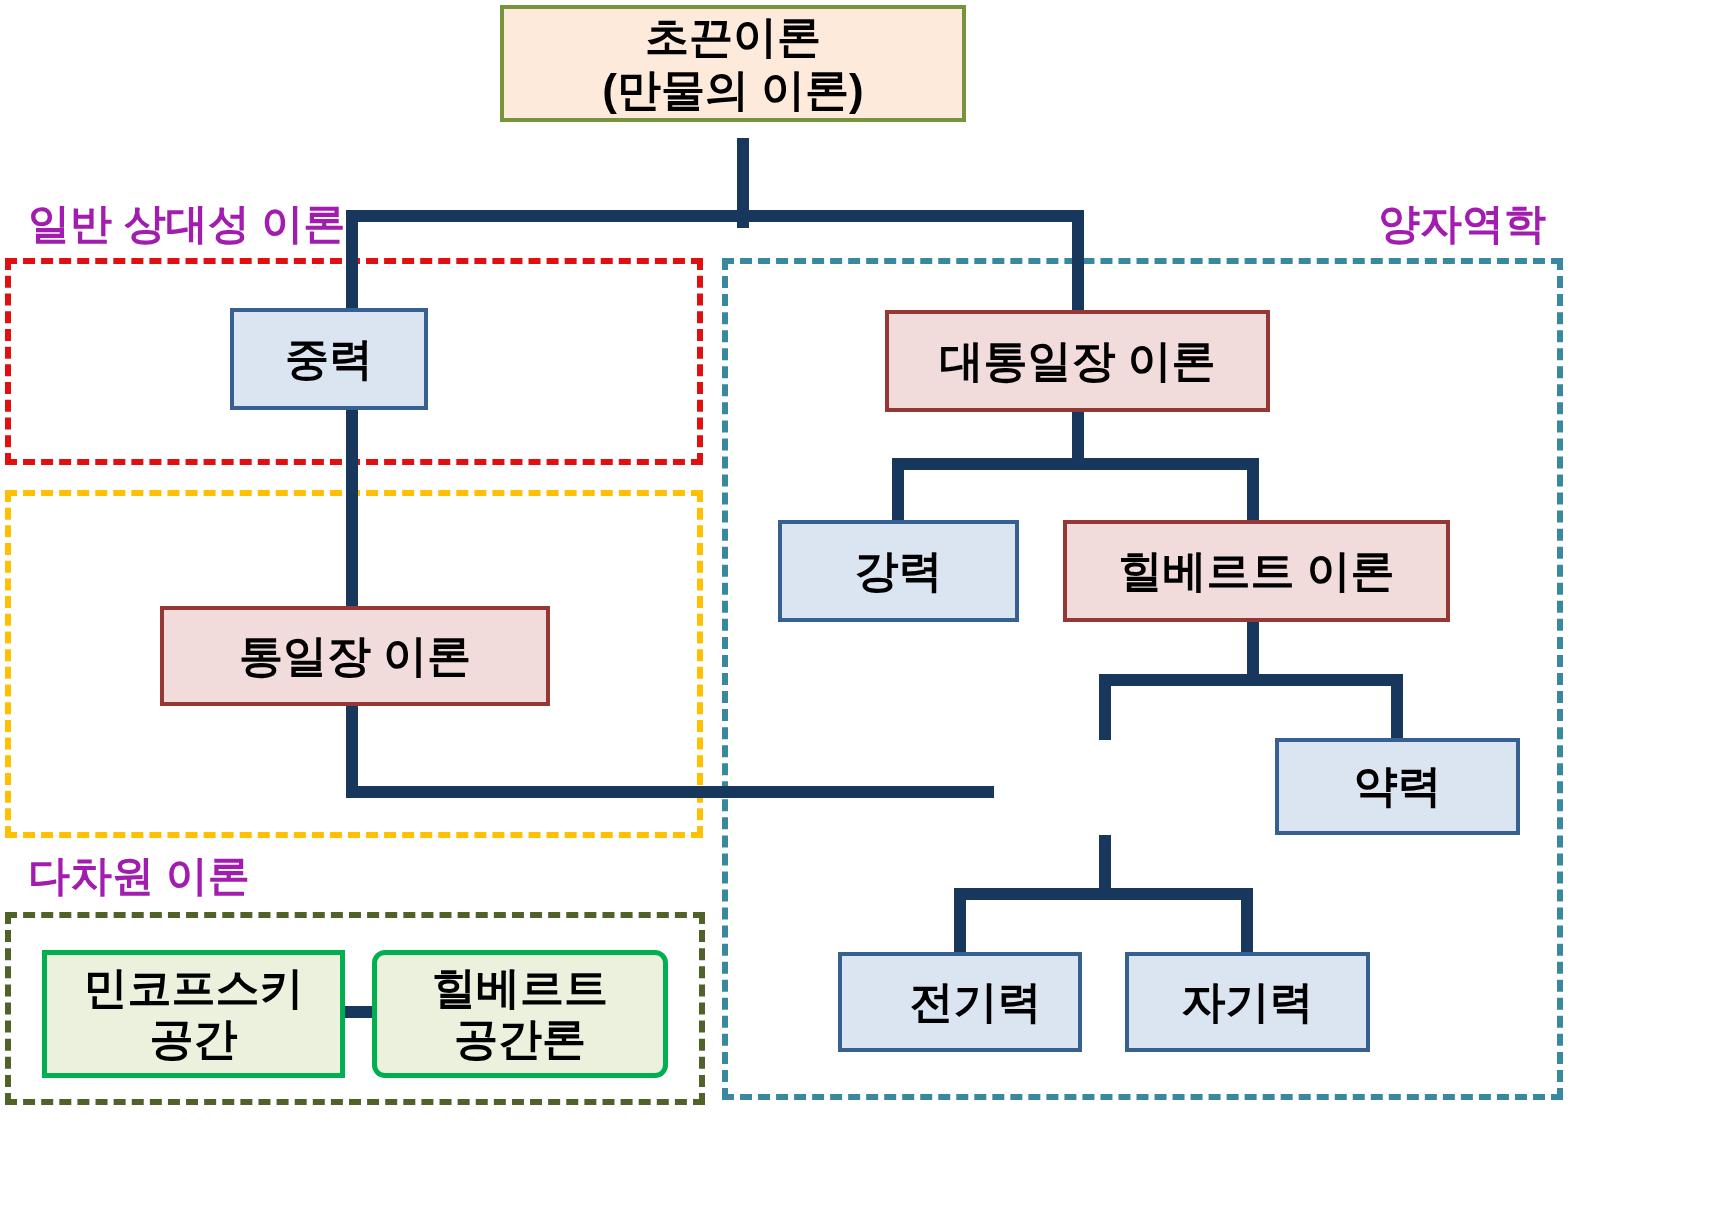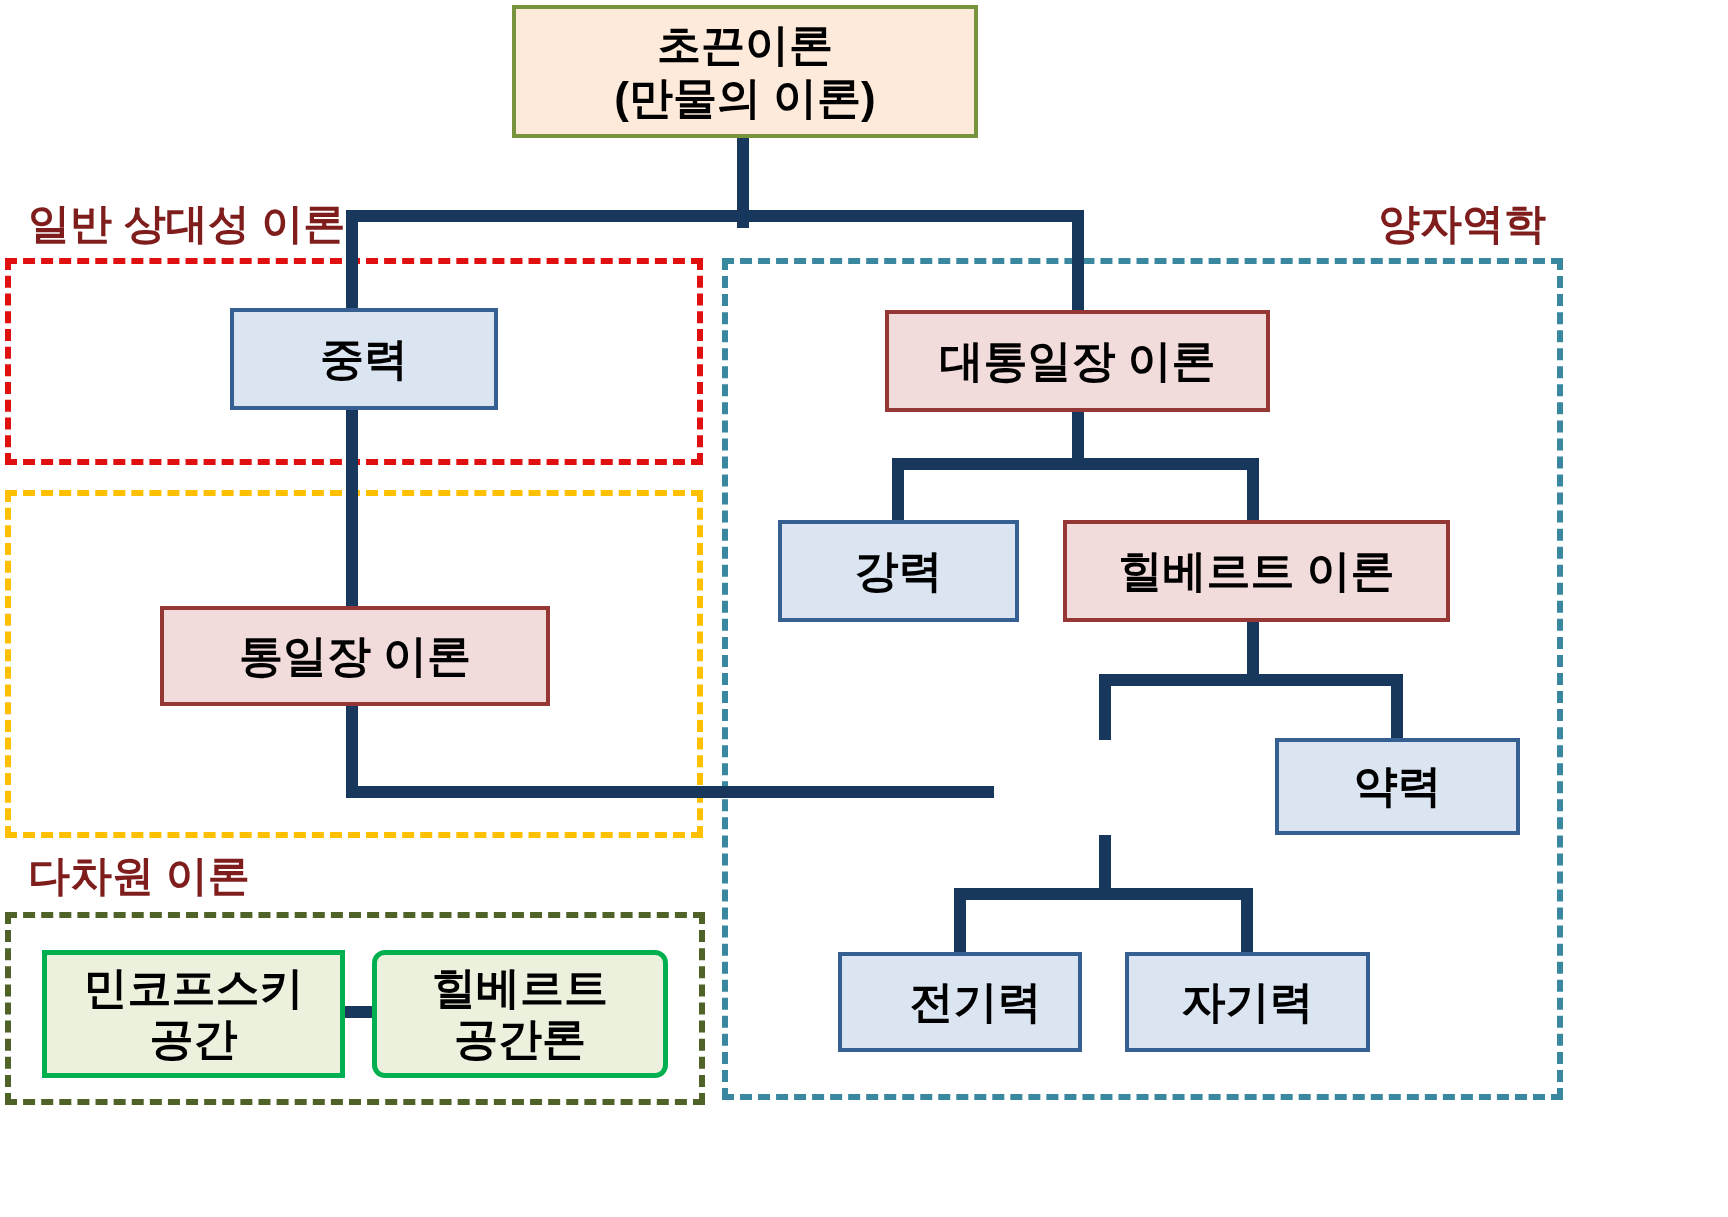--- a/index.html
+++ b/index.html
@@ -39,21 +39,21 @@
     background: transparent;
   }
   .dashed.red       { border-color: #e01010; }
   .dashed.yellow    { border-color: #ffc000; }
   .dashed.teal      { border-color: #3a87a0; }
   .dashed.darkgreen { border-color: #4f6228; }
   .seclabel {
     position: absolute;
     font-weight: bold;
     font-size: 42px;
-    color: #7f1d1d;
+    color: #a21caf;
     white-space: nowrap;
   }
 </style>
 </head>
 <body>
 
 <div id="stage">
 
   <div class="dashed red" style="left:5px;   top:258px; width:698px; height:207px;"></div>
   <div class="dashed yellow" style="left:5px;   top:490px; width:698px; height:348px;"></div>
@@ -77,26 +77,26 @@
   <div class="line" style="left:1099px; top:835px; width:12px;  height:65px;"></div>
   <div class="line" style="left:954px;  top:888px; width:299px; height:12px;"></div>
   <div class="line" style="left:954px;  top:888px; width:12px;  height:66px;"></div>
   <div class="line" style="left:1241px; top:888px; width:12px;  height:66px;"></div>
   <div class="line" style="left:340px;  top:1006px; width:38px; height:12px;"></div>
 
   <div class="seclabel" style="left:28px;   top:196px;">일반 상대성 이론</div>
   <div class="seclabel" style="left:1378px; top:196px;">양자역학</div>
   <div class="seclabel" style="left:28px;   top:848px;">다차원 이론</div>
 
-  <div class="box peach" style="left:512px; top:5px; width:466px; height:133px;">
+  <div class="box peach" style="left:500px; top:5px; width:466px; height:117px;">
     <span>초끈이론</span>
     <span>(만물의 이론)</span>
   </div>
 
-  <div class="box blue" style="left:230px; top:308px; width:268px; height:102px;">중력</div>
+  <div class="box blue" style="left:230px; top:308px; width:198px; height:102px;">중력</div>
 
   <div class="box pink" style="left:160px; top:606px; width:390px; height:100px;text-align:center;">통일장 이론</div>
 
   <div class="box pink" style="left:885px; top:310px; width:385px; height:102px;">대통일장 이론</div>
 
   <div class="box blue" style="left:778px; top:520px; width:241px; height:102px;">강력</div>
 
   <div class="box pink" style="left:1063px; top:520px; width:387px; height:102px;">힐베르트 이론</div>
 
 

